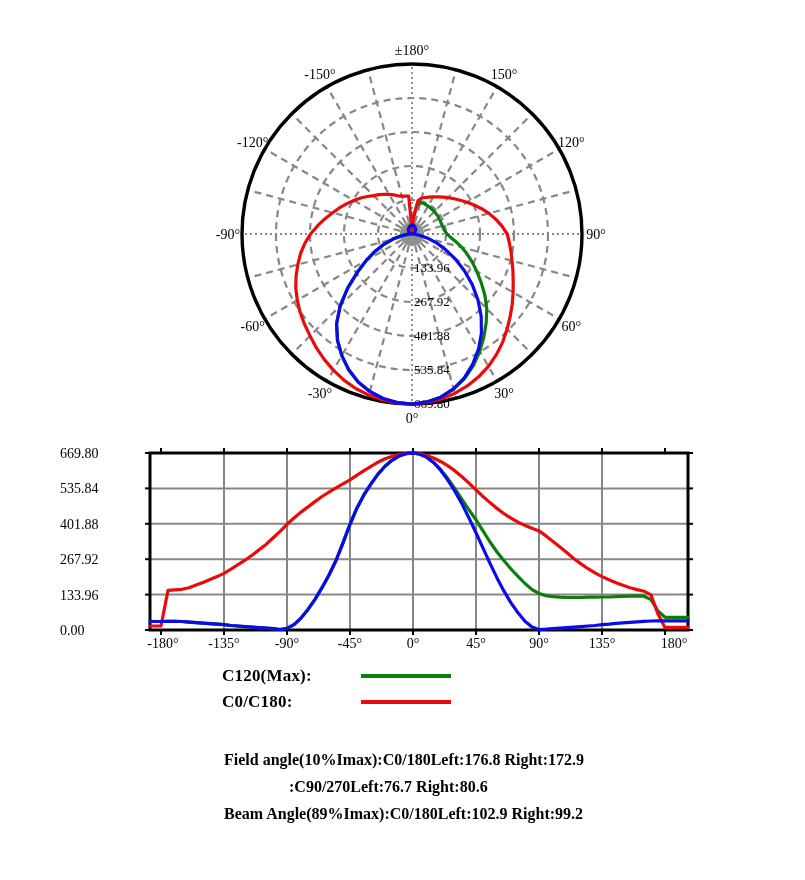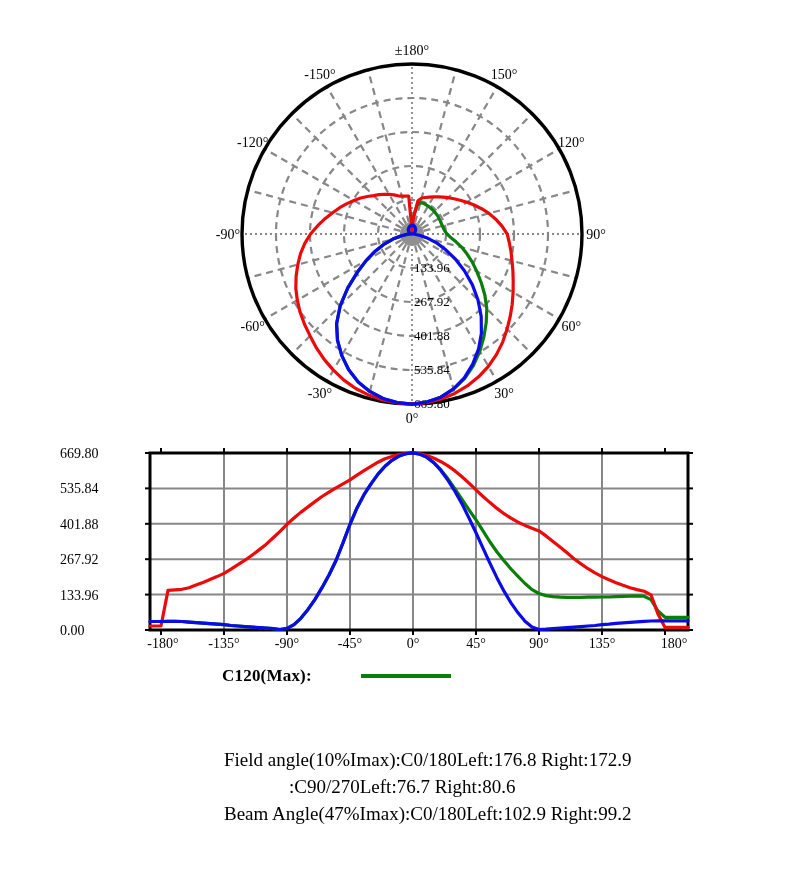--- a/index.html
+++ b/index.html
@@ -5,21 +5,21 @@
   html,body{margin:0;padding:0;background:#ffffff;}
   .page{
     position:relative;width:805px;height:880px;background:#ffffff;overflow:hidden;
     font-family:"Liberation Serif","DejaVu Serif",serif;color:#000;
   }
   #chart-svg{position:absolute;left:0;top:0;}
   .legend{position:absolute;left:222px;top:663px;}
   .legend-row{display:flex;align-items:center;height:26px;gap:11px;}
   .legend-label{display:inline-block;width:128px;font-size:17px;font-weight:700;letter-spacing:0.2px;}
   .legend-line{display:inline-block;width:90px;height:4px;background:#000;}
-  .footer{position:absolute;left:0;top:746px;width:805px;font-size:19px;font-weight:400;line-height:27px;}
+  .footer{position:absolute;left:0;top:746px;width:805px;font-size:16px;font-weight:700;line-height:27px;}
   .footer-line{padding-left:224px;white-space:pre;}
   .footer-line.indent{padding-left:289px;}
 </style>
 </head>
 <body>
 
 <div class="page">
 
   <svg id="chart-svg" width="805" height="660">
     <g id="polar-group">
@@ -136,21 +136,25 @@
         <path d="M150 626.0L161.0 626.0L168.0 590.4L175.0 589.8L182.0 589.3L189.0 587.7L196.0 585.1L203.0 582.4L210.0 579.5L217.0 576.6L224.0 573.4L231.0 569.2L238.0 564.7L245.0 560.2L252.0 555.2L259.0 549.9L266.0 544.4L273.0 538.0L280.0 531.4L287.0 524.3L294.0 518.0L301.0 512.1L308.0 506.9L315.0 501.6L322.0 496.5L329.0 492.1L336.0 487.8L343.0 483.9L350.0 479.9L357.0 475.1L364.0 470.7L371.0 466.4L378.0 462.2L385.0 458.8L392.0 456.4L399.0 454.5L406.0 453.5L413.0 452.9L420.0 453.7L427.0 455.6L434.0 458.2L441.0 461.7L448.0 465.9L455.0 470.9L462.0 476.7L469.0 483.1L476.0 489.9L483.0 496.5L490.0 502.6L497.0 508.4L504.0 513.7L511.0 518.2L518.0 522.2L525.0 525.4L532.0 528.3L539.0 530.9L546.0 535.9L553.0 541.5L560.0 547.0L567.0 552.8L574.0 558.7L581.0 563.9L588.0 568.7L595.0 572.9L602.0 576.6L609.0 579.8L616.0 582.7L623.0 585.3L630.0 587.7L637.0 589.6L644.0 591.2L651.0 594.9L658.0 614.1L665.0 627.4L688 627.4" fill="none" stroke="#eb0a0a" stroke-width="3.2" stroke-linejoin="round" stroke-linecap="round"></path>
         <path d="M150 621.5L161.0 621.5L168.0 621.3L175.0 621.3L182.0 621.5L189.0 622.1L196.0 622.6L203.0 623.1L210.0 623.7L217.0 624.2L224.0 624.7L231.0 625.5L238.0 626.0L245.0 626.6L252.0 627.1L259.0 627.6L266.0 628.2L273.0 628.7L280.0 629.5L287.0 628.4L294.0 624.7L301.0 618.1L308.0 609.4L315.0 599.3L322.0 587.7L329.0 575.0L336.0 560.5L343.0 542.8L350.0 524.3L357.0 507.9L364.0 494.7L371.0 483.9L378.0 474.1L385.0 466.2L392.0 460.3L399.0 456.1L406.0 453.7L413.0 452.9L420.0 454.3L427.0 457.4L434.0 463.0L441.0 470.7L448.0 480.4L455.0 491.5L462.0 503.9L469.0 518.0L476.0 532.8L483.0 548.1L490.0 563.4L497.0 577.9L504.0 591.2L511.0 602.8L518.0 612.8L525.0 621.3L532.0 627.1L539.0 629.5L546.0 629.2L553.0 628.7L560.0 628.2L567.0 627.6L574.0 627.1L581.0 626.6L588.0 626.0L595.0 625.5L602.0 624.7L609.0 624.2L616.0 623.4L623.0 622.9L630.0 622.3L637.0 621.8L644.0 621.3L651.0 621.0L658.0 620.8L665.0 620.8L688 620.8" fill="none" stroke="#0a0aeb" stroke-width="3.2" stroke-linejoin="round" stroke-linecap="round"></path>
       </g>
   </svg>
 
   <div class="legend">
     <div class="legend-row">
       <span class="legend-label">C120(Max):</span>
       <span class="legend-line" style="background: rgb(10, 125, 10);"></span>
     </div>
+    <div class="legend-row">
+      <span class="legend-label">C0/C180:</span>
+      <span class="legend-line" style="background: rgb(235, 10, 10);"></span>
+    </div>
   </div>
 
   <div class="footer">
     <div class="footer-line">Field angle(10%Imax):C0/180Left:176.8 Right:172.9</div>
     <div class="footer-line indent">:C90/270Left:76.7 Right:80.6</div>
-    <div class="footer-line">Beam Angle(47%Imax):C0/180Left:102.9 Right:99.2</div>
+    <div class="footer-line">Beam Angle(89%Imax):C0/180Left:102.9 Right:99.2</div>
   </div>
 
 </div>
 
 </body></html>

